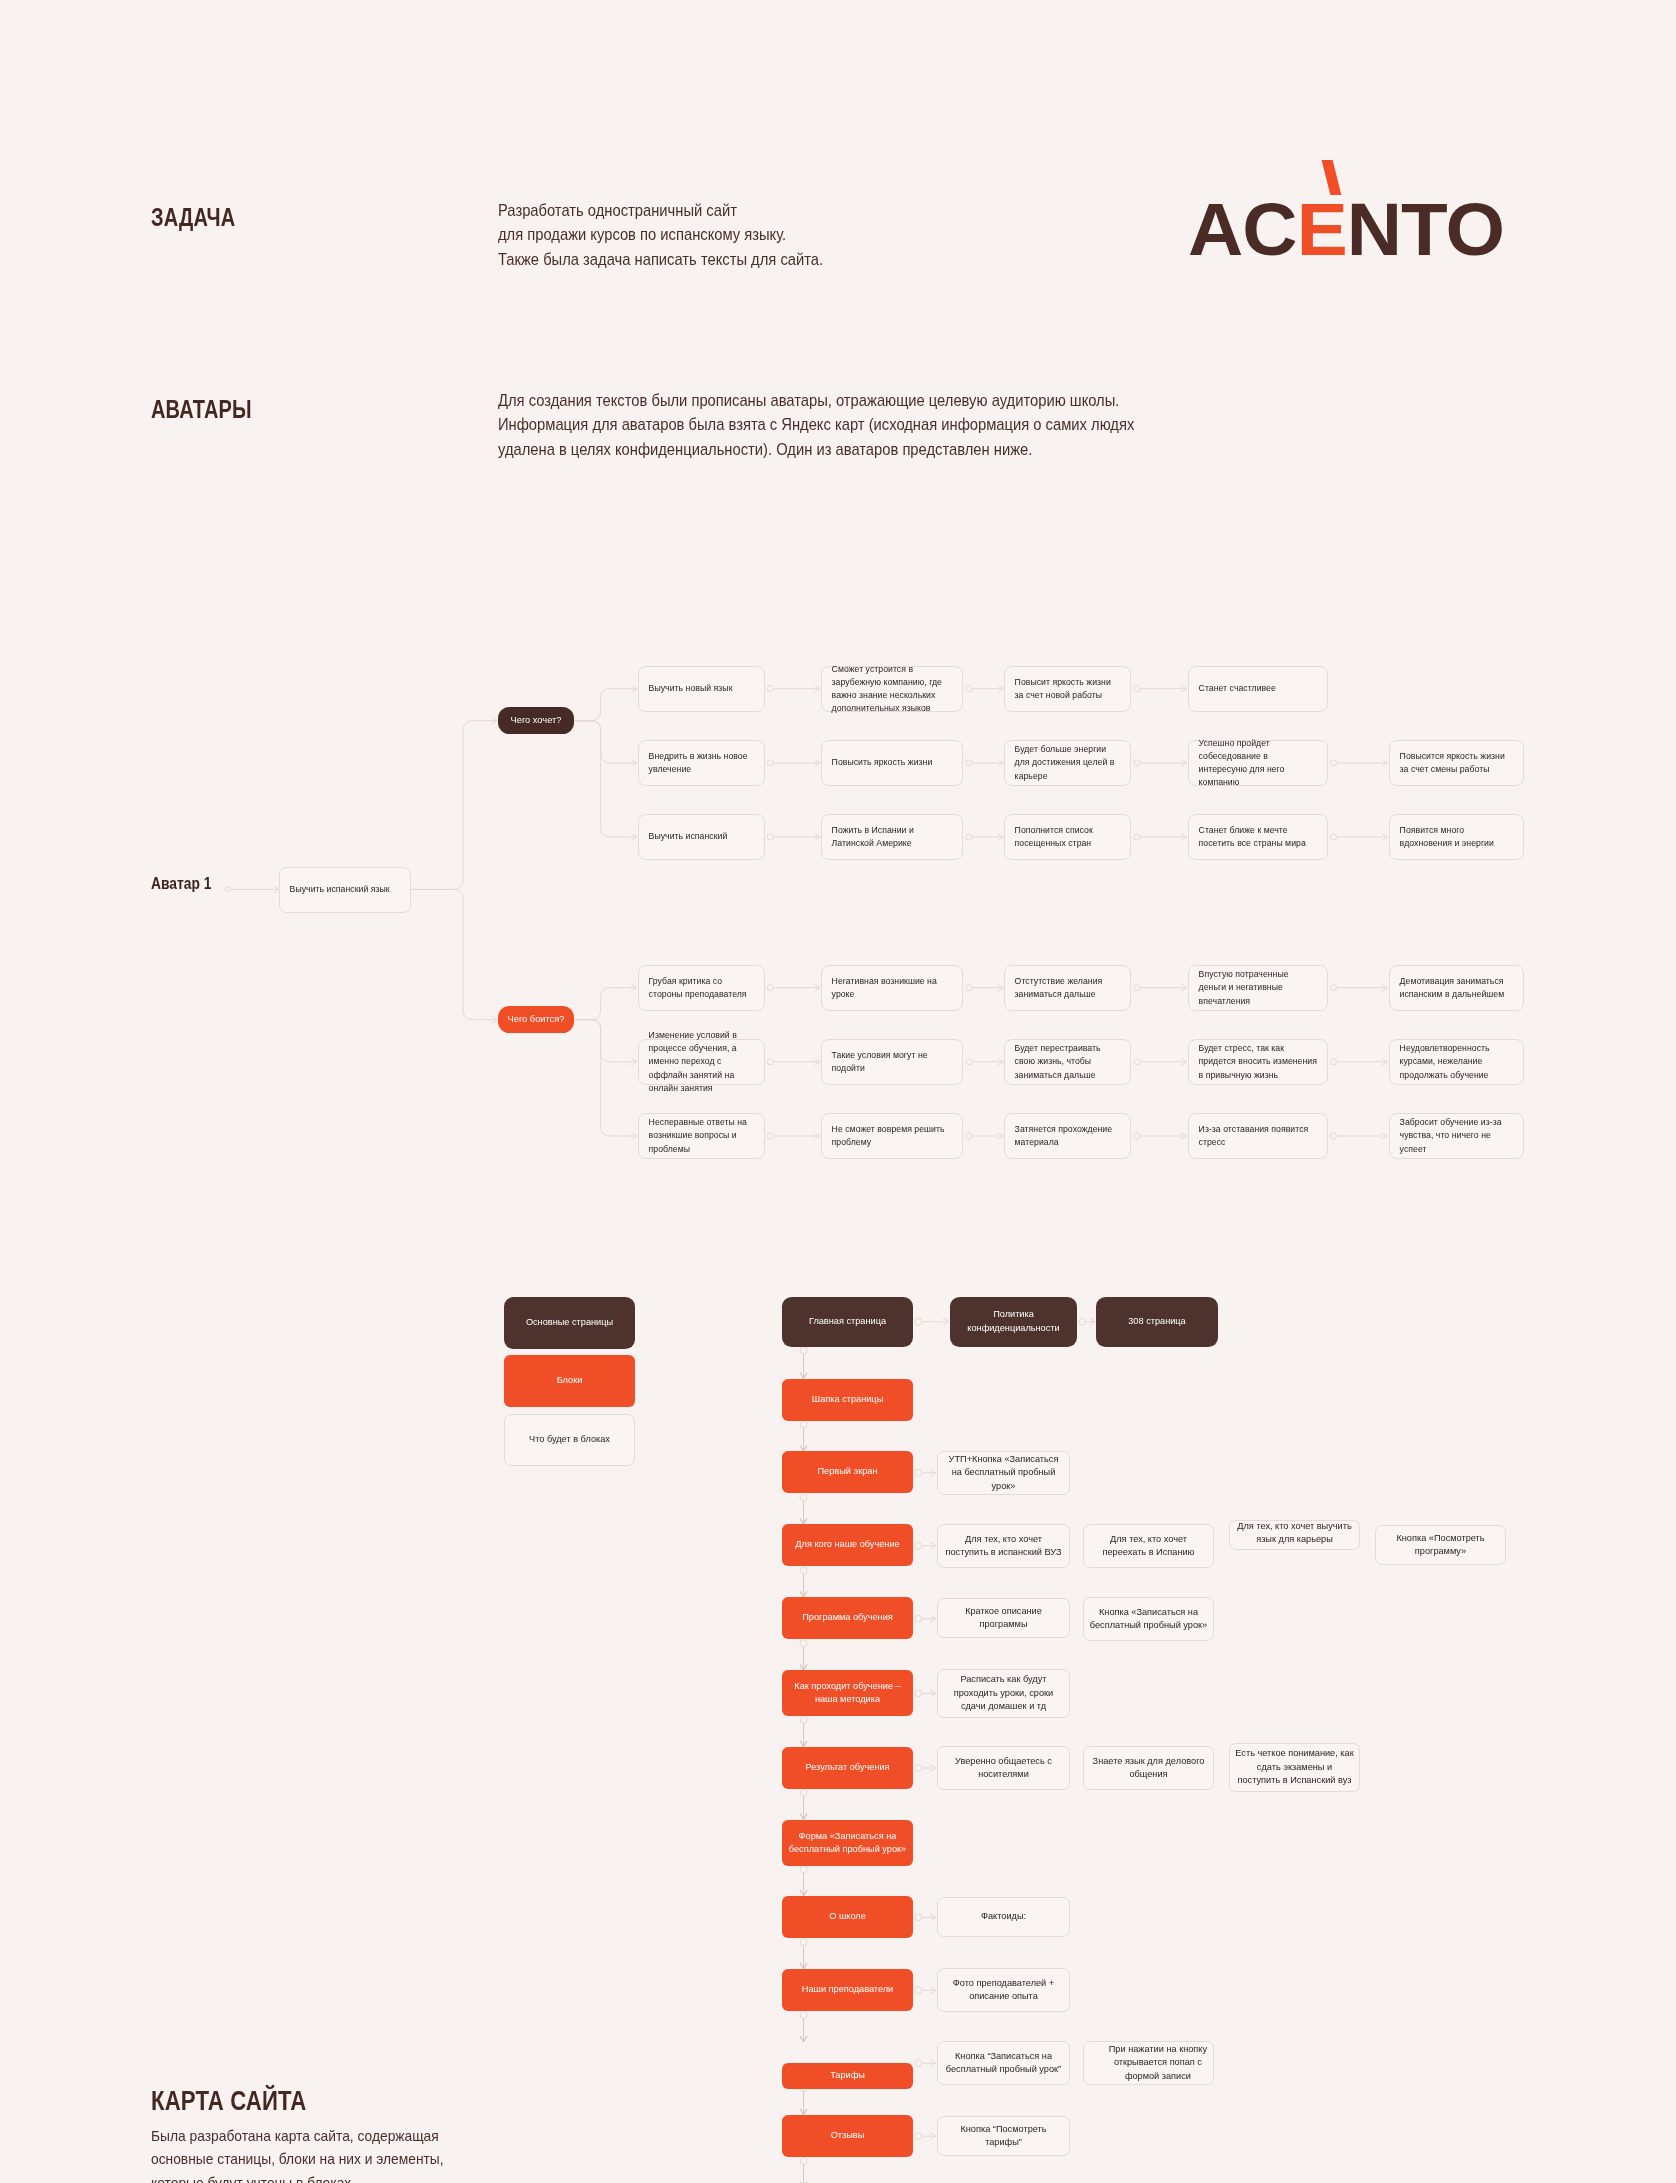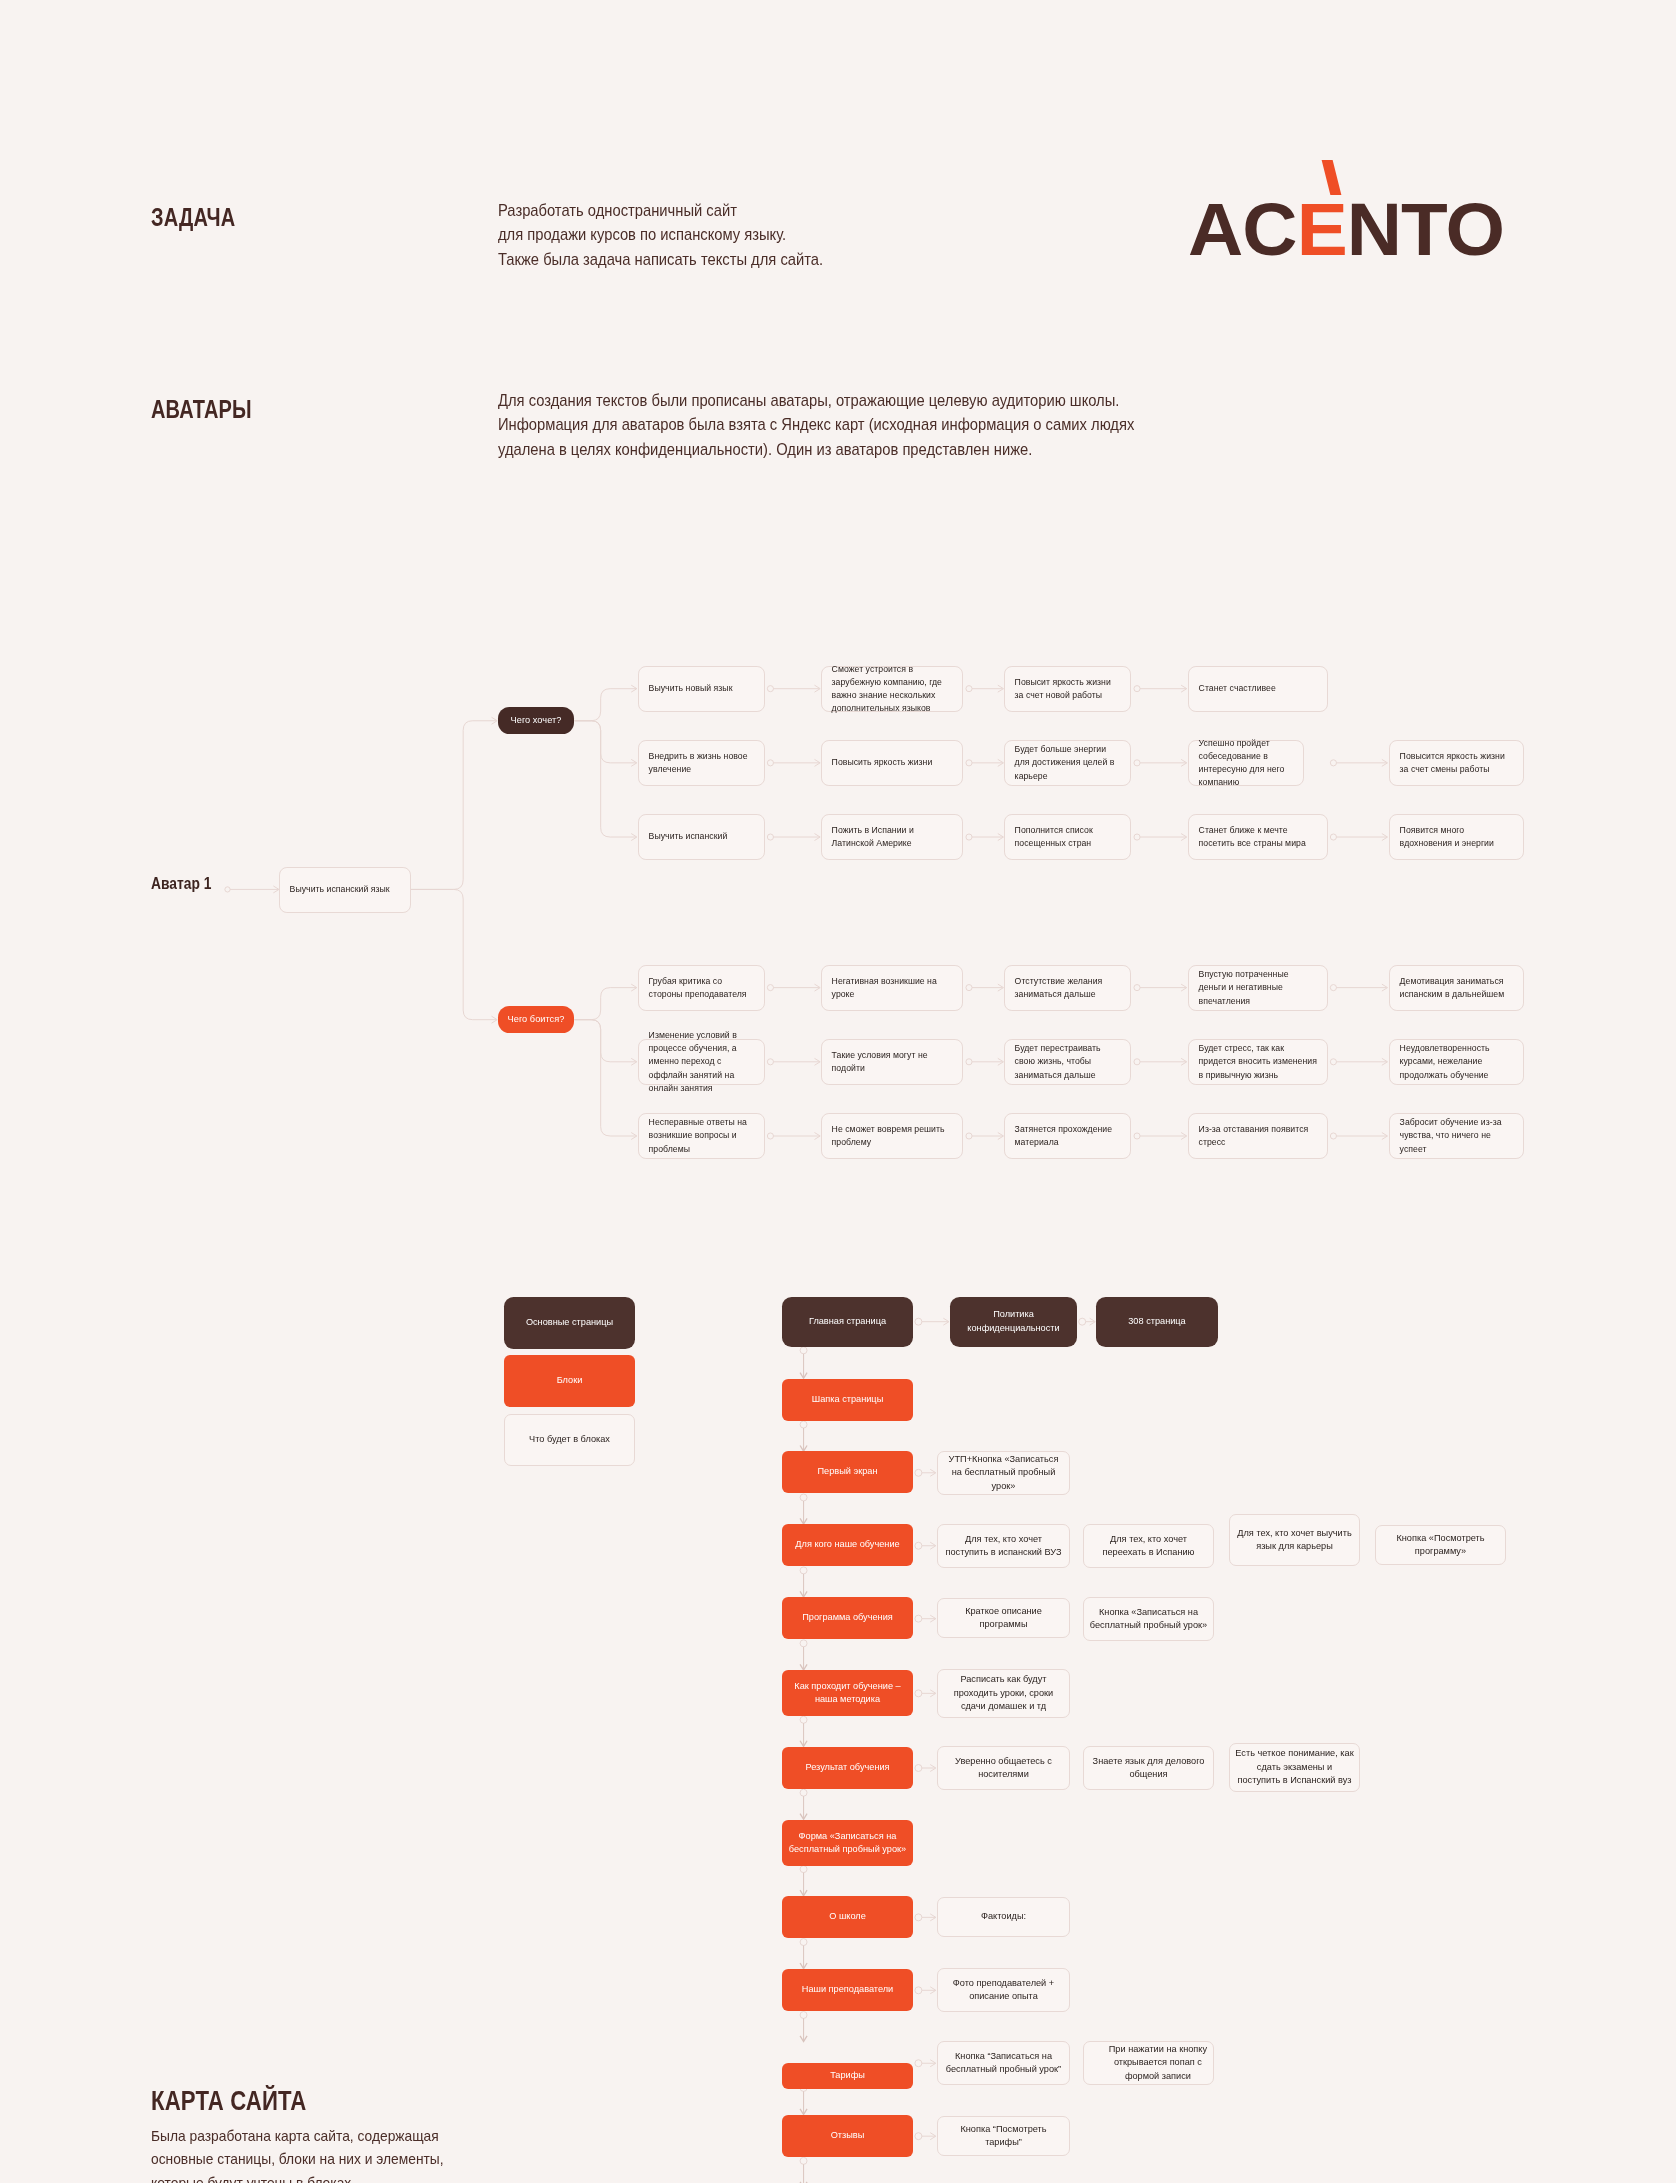--- a/index.html
+++ b/index.html
@@ -271,21 +271,21 @@
     </div>
     <div class="node plain" style="left: 638px; top: 203px; width: 127px; height: 46px;">
       <span>Внедрить в жизнь новое увлечение</span>
     </div>
     <div class="node plain" style="left: 821px; top: 203px; width: 142px; height: 46px;">
       <span>Повысить яркость жизни</span>
     </div>
     <div class="node plain" style="left: 1004px; top: 203px; width: 127px; height: 46px;">
       <span>Будет больше энергии для достижения целей в карьере</span>
     </div>
-    <div class="node plain" style="left: 1188px; top: 203px; width: 116px; height: 46px;">
+    <div class="node plain" style="left: 1188px; top: 203px; width: 140px; height: 46px;">
       <span>Успешно пройдет собеседование в интересуню для него компанию</span>
     </div>
     <div class="node plain" style="left: 1389px; top: 203px; width: 135px; height: 46px;">
       <span>Повысится яркость жизни за счет смены работы</span>
     </div>
     <div class="node plain" style="left: 638px; top: 277px; width: 127px; height: 46px;">
       <span>Выучить испанский</span>
     </div>
     <div class="node plain" style="left: 821px; top: 277px; width: 142px; height: 46px;">
       <span>Пожить в Испании и Латинской Америке</span>
@@ -453,21 +453,21 @@
     </div>
     <div class="smnode orange" style="left: 782px; top: 245px; width: 131px; height: 42px;">
       <span>Для кого наше обучение</span>
     </div>
     <div class="smnode light" style="left: 937px; top: 245px; width: 133px; height: 44px;">
       <span>Для тех, кто хочет поступить в испанский ВУЗ</span>
     </div>
     <div class="smnode light" style="left: 1083px; top: 245px; width: 131px; height: 44px;">
       <span>Для тех, кто хочет переехать в Испанию</span>
     </div>
-    <div class="smnode light" style="left: 1229px; top: 235px; width: 131px; height: 52px;">
+    <div class="smnode light" style="left: 1229px; top: 241px; width: 131px; height: 30px; align-items: flex-end;">
       <span>Для тех, кто хочет выучить язык для карьеры</span>
     </div>
     <div class="smnode light" style="left: 1375px; top: 246px; width: 131px; height: 40px;">
       <span>Кнопка «Посмотреть программу»</span>
     </div>
     <div class="smnode orange" style="left: 782px; top: 318px; width: 131px; height: 42px;">
       <span>Программа обучения</span>
     </div>
     <div class="smnode light" style="left: 937px; top: 319px; width: 133px; height: 40px;">
       <span>Краткое описание программы</span>

